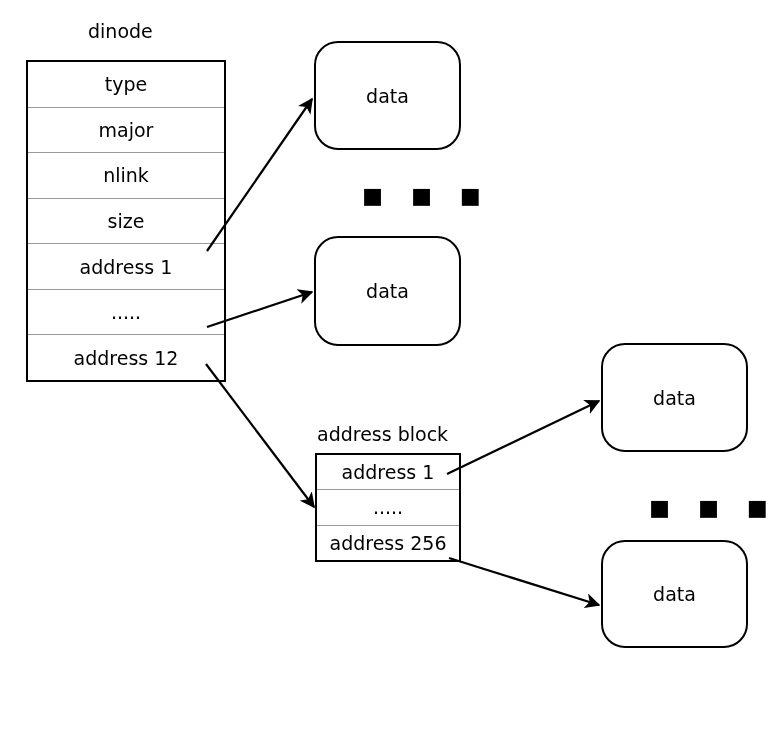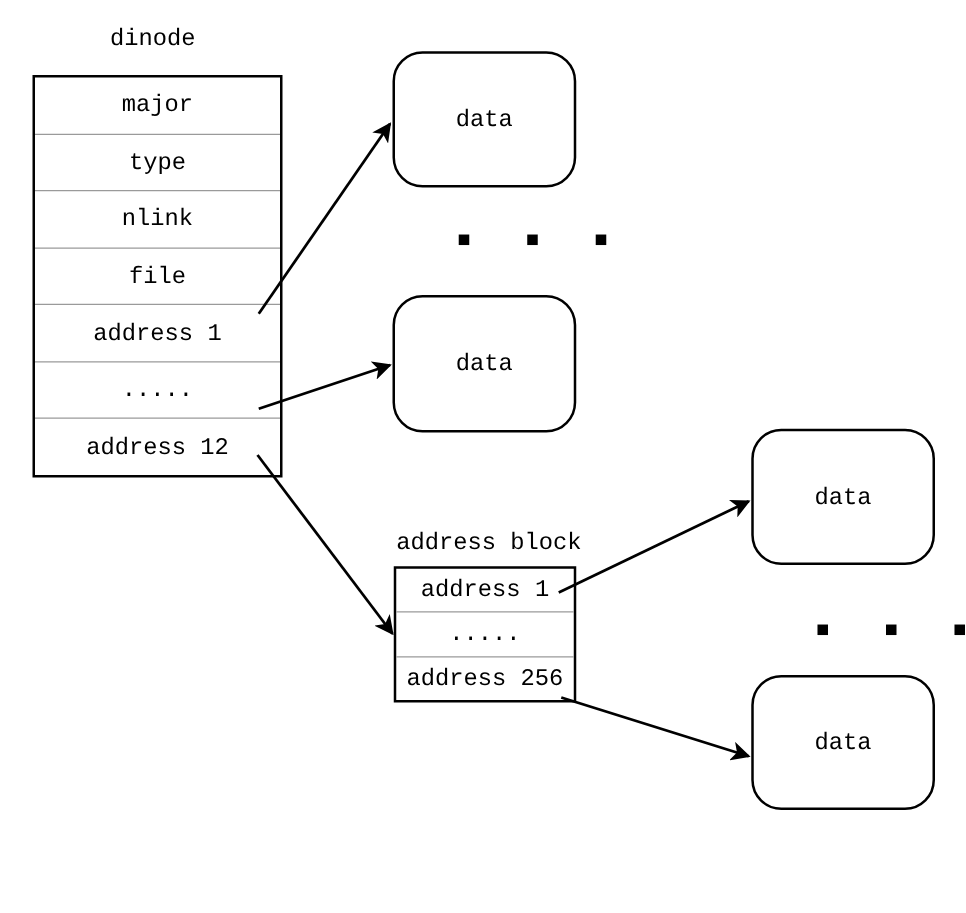--- a/index.html
+++ b/index.html
@@ -8,21 +8,21 @@
     background: #ffffff;
   }
   #figure-root {
     position: relative;
     width: 773px;
     height: 730px;
     background: #ffffff;
     font-family: "DejaVu Sans", sans-serif;
     overflow: hidden;
   }
-  .abs { position: absolute; font-family: Liberation Mono, monospace; }
+  .abs { position: absolute; }
 
   
   .block-label {
     font-size: 19px;
     color: #000000;
     line-height: 1;
     white-space: nowrap;
   }
 
   
@@ -92,24 +92,24 @@
   }
 </style>
 </head>
 <body>
 
 <div id="figure-root">
 
   <div class="abs block-label" style="left:88px; top:22px;">dinode</div>
 
   <div class="abs box struct" style="left:26px; top:60px; width:200px; height:322px;">
+    <div class="row">type</div>
     <div class="row">major</div>
-    <div class="row">type</div>
     <div class="row">nlink</div>
-    <div class="row">file</div>
+    <div class="row">size</div>
     <div class="row">address 1</div>
     <div class="row">.....</div>
     <div class="row">address 12</div>
   </div>
 
   <div class="abs box data-box" style="left:314px; top:41px; width:147px; height:109px;">data</div>
 
   <div class="abs ellipsis" style="left:361px; top:177px;">▪ ▪ ▪</div>
 
   <div class="abs box data-box" style="left:314px; top:236px; width:147px; height:110px;">data</div>

